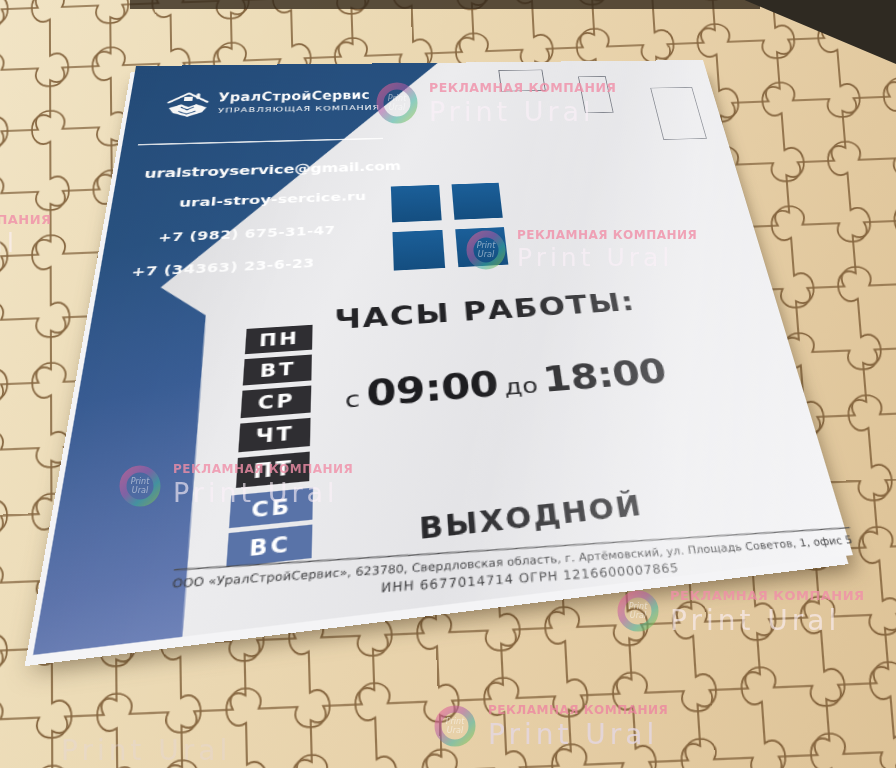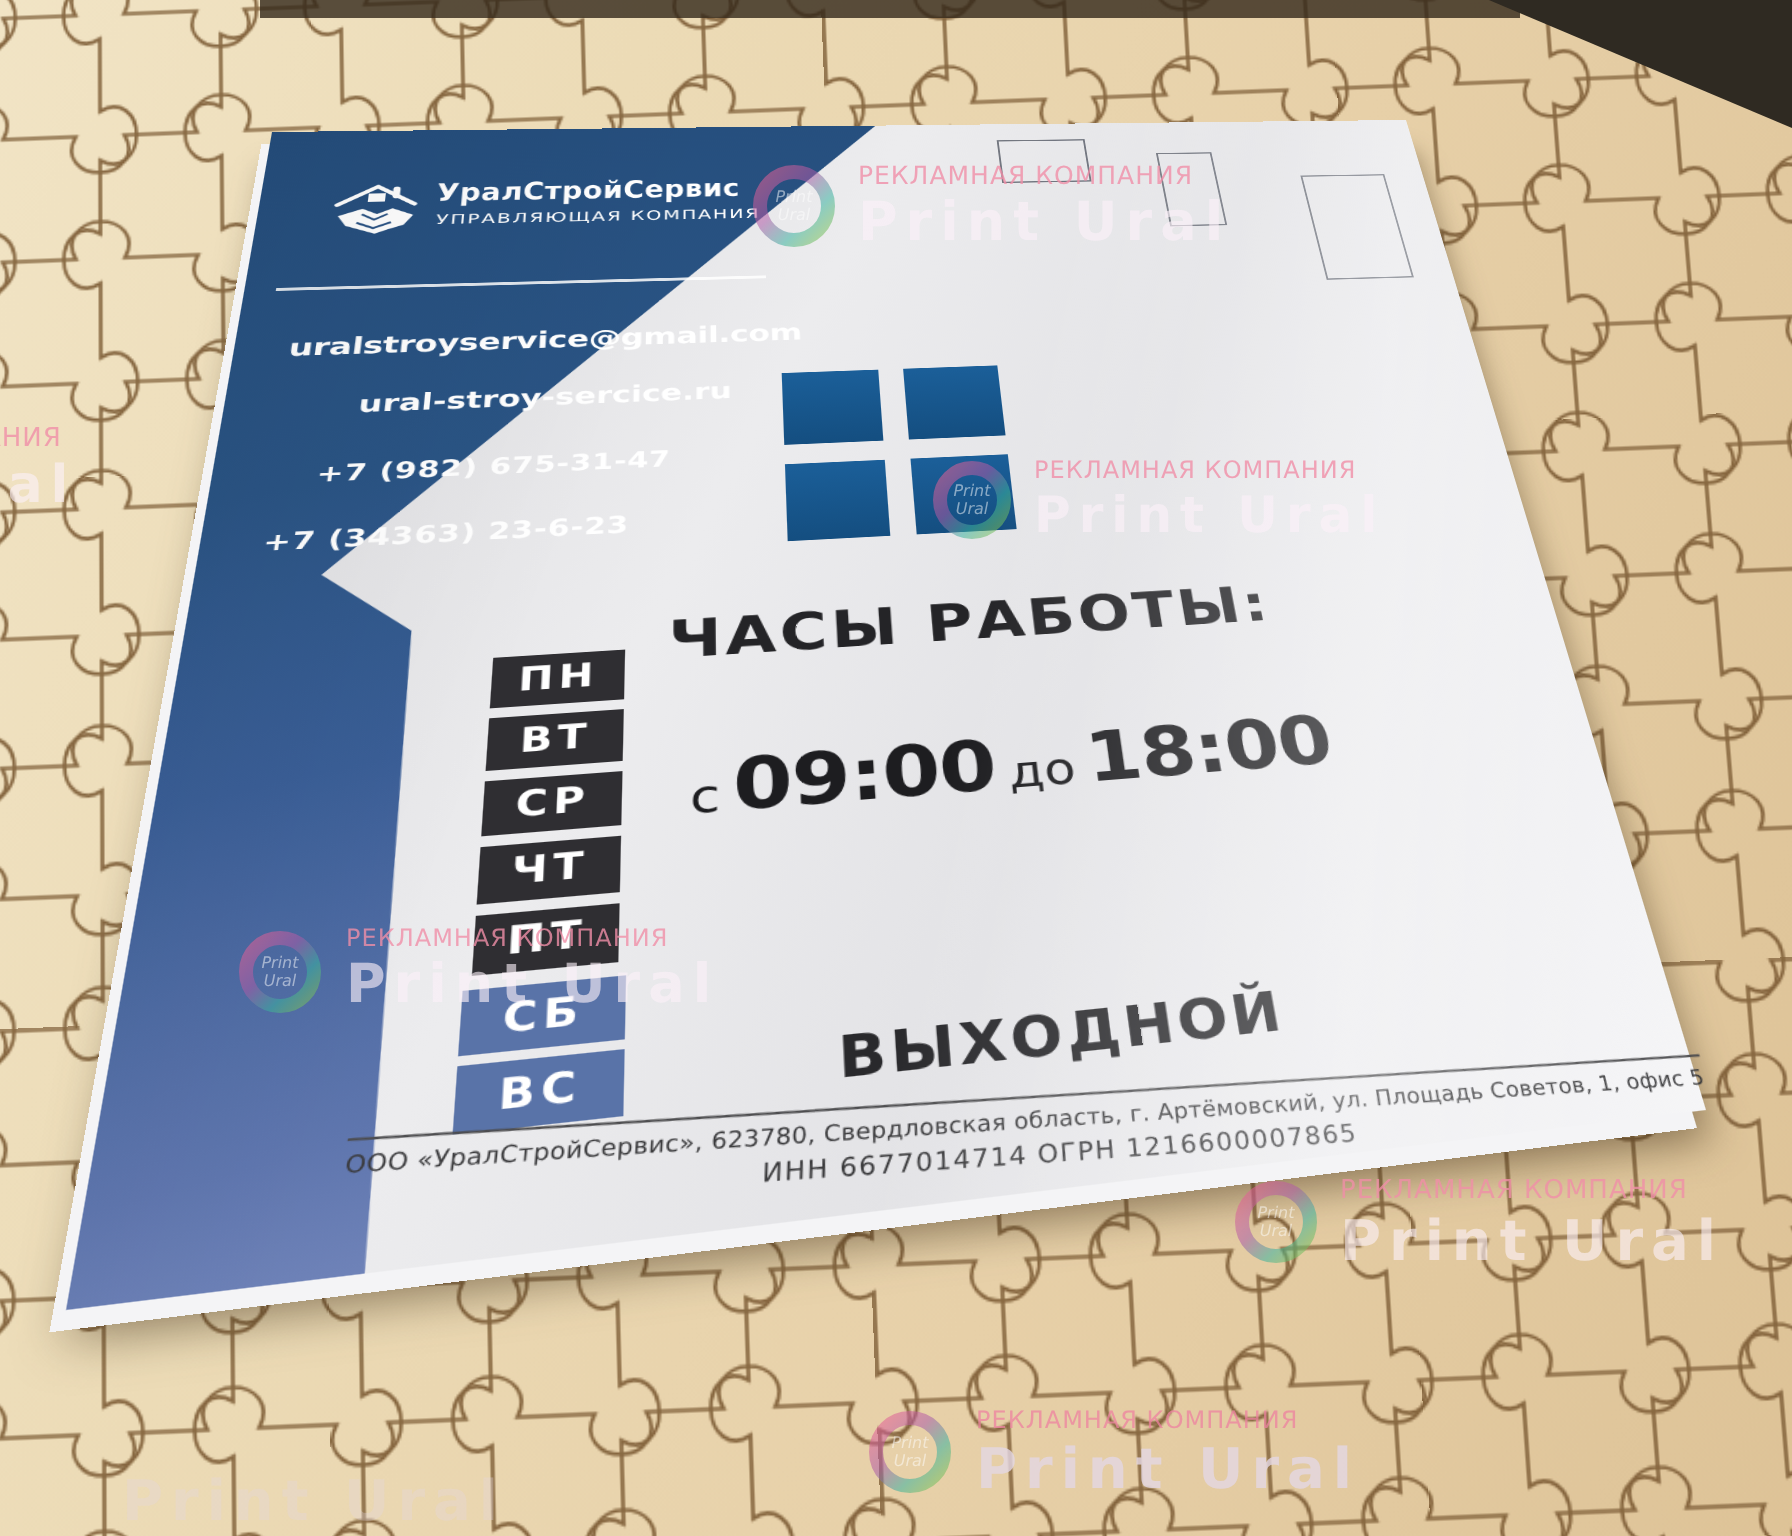--- a/index.html
+++ b/index.html
@@ -71,22 +71,22 @@
   .footer { position:absolute; left:85px; top:549px; width:520px; transform:rotate(3deg);
             transform-origin:0 0; text-align:center; color:#3a3a3c; }
   .f-rule { width:100%; height:0; border-top:1.5px solid #4c4c4e; margin-bottom:5px; }
   .f-addr { font-size:9px; letter-spacing:.1px; white-space:nowrap; }
   .f-reg  { font-size:10px; margin-top:3px; letter-spacing:.6px; }
 
   
   .wm { position:absolute; display:flex; align-items:flex-start; pointer-events:none; }
   .wm-ring { flex:0 0 auto; opacity:.55; }
   .wm-texts { margin-left:9px; }
-  .wm-label { font-size:12.5px; font-weight:normal; letter-spacing:.5px; color:rgba(240,142,168,.8); white-space:nowrap; }
-  .wm-brand { font-size:27px; font-weight:bold; letter-spacing:4px; color:rgba(252,240,248,.62); white-space:nowrap; margin-top:1px; }
+  .wm-label { font-size:12.5px; font-weight:bold; letter-spacing:.5px; color:rgba(240,142,168,.8); white-space:nowrap; }
+  .wm-brand { font-size:27px; font-weight:normal; letter-spacing:4px; color:rgba(252,240,248,.62); white-space:nowrap; margin-top:1px; }
   .wm.on-wood .wm-brand { color:rgba(228,215,228,.8); }
   .wm.on-wood .wm-label { color:rgba(238,130,160,.75); }
   .wm-a{left:374px; top:80px;} .wm-b{left:464px; top:228px;}
   .wm-c{left:116px; top:462px;} .wm-d{left:615px; top:588px;}
   .wm-e{left:432px; top:703px;} 
   .wm-f{left:-152px; top:212px;} .wm-g{left:52px; top:733px; opacity:.4;}
   .hidden-defs { position:absolute; width:0; height:0; }
 </style>
 </head>
 <body>

